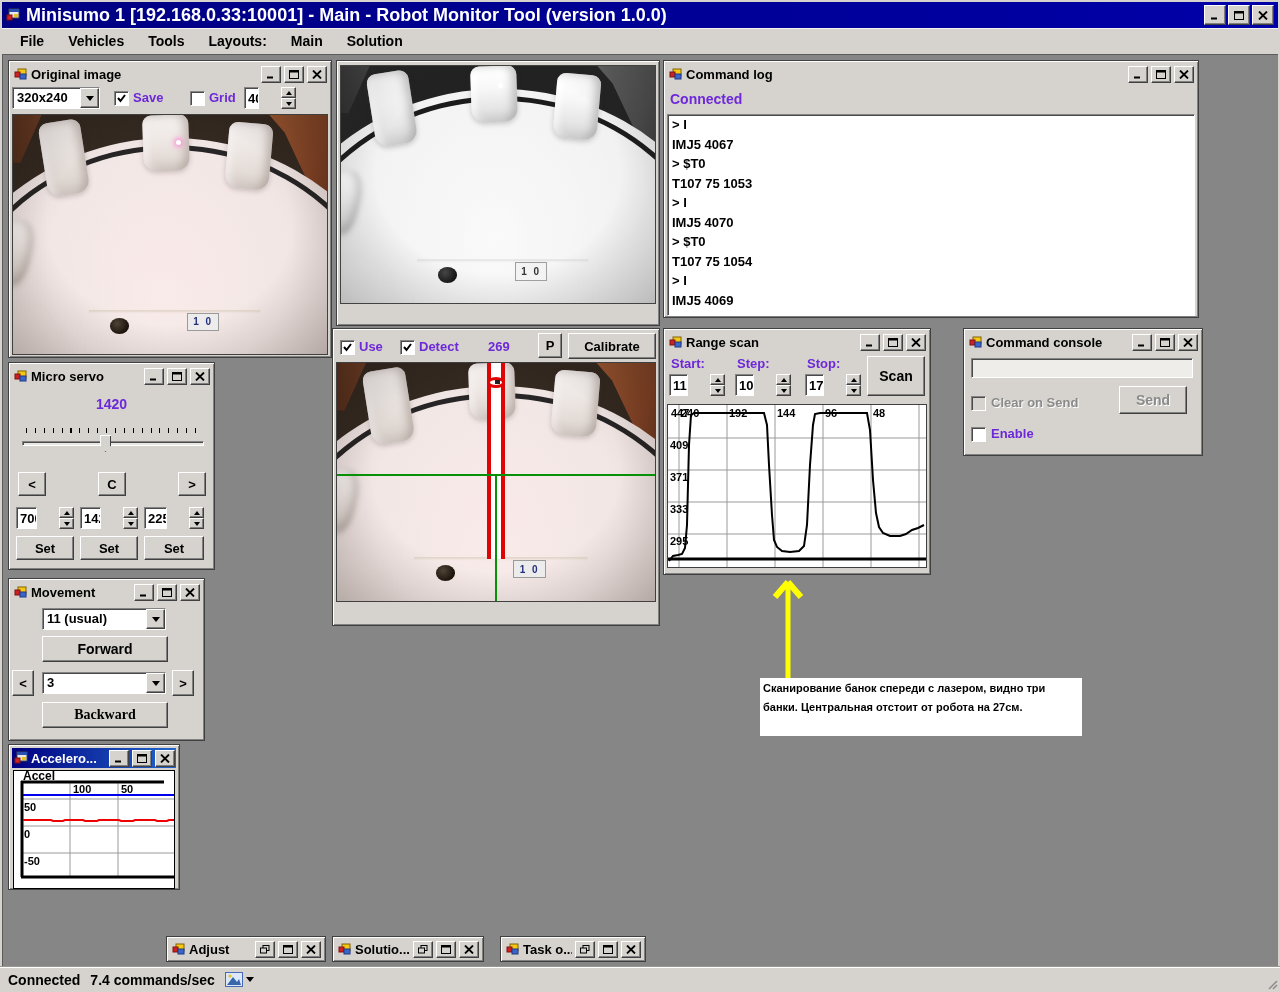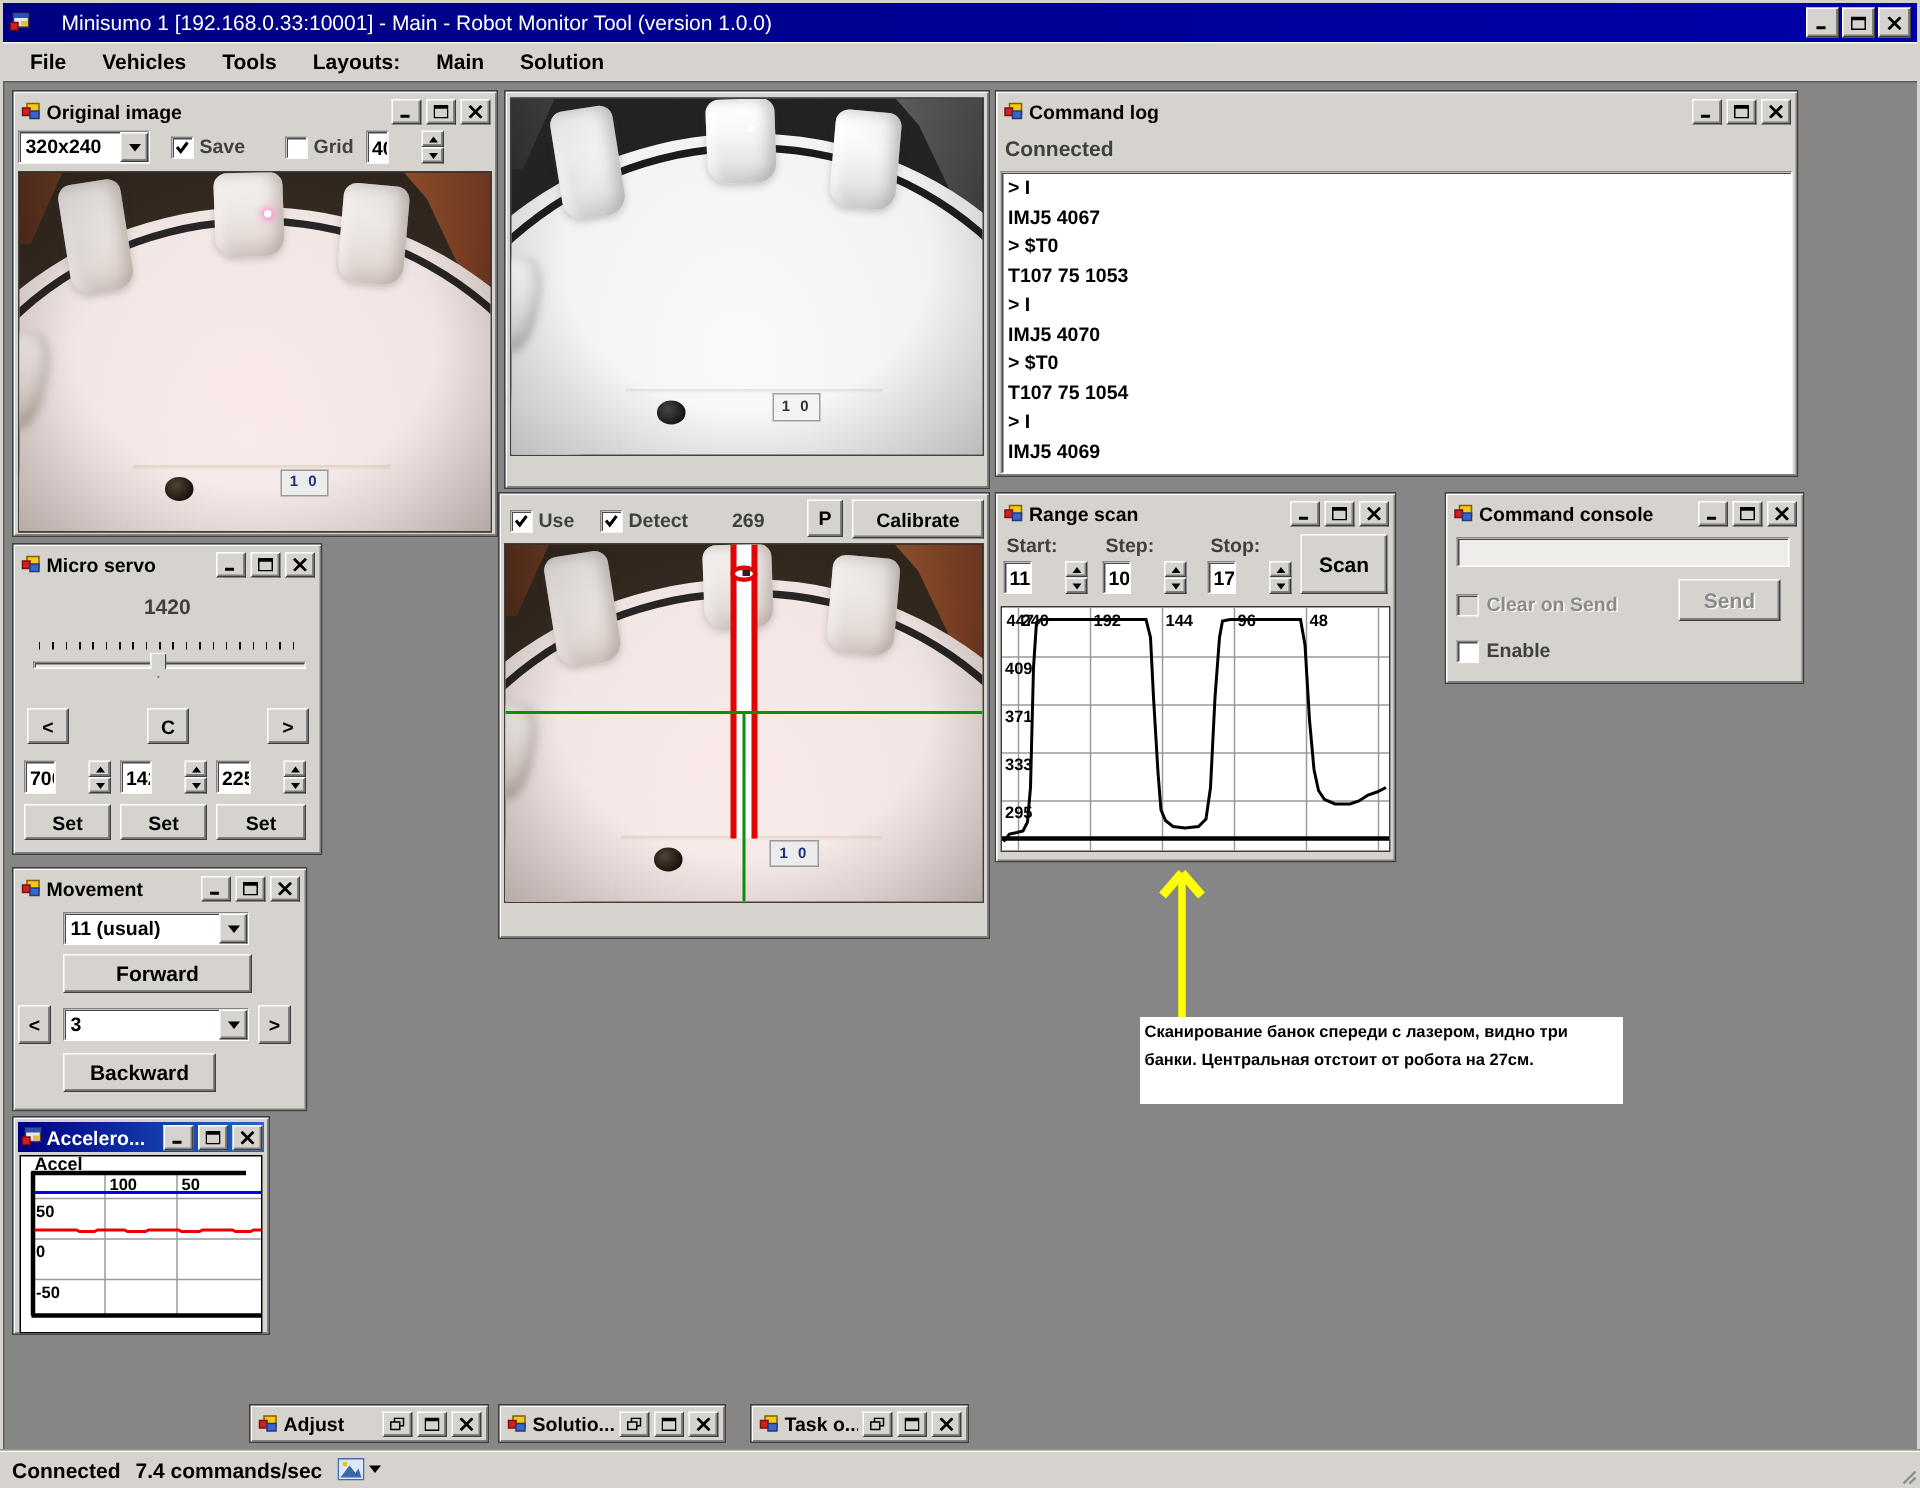--- a/index.html
+++ b/index.html
@@ -7,21 +7,21 @@
     --navy1:#000082; --navy2:#1050b8;
   }
   html,body{margin:0;padding:0;background:#000;}
   body{font-family:"Liberation Sans",sans-serif;}
   .app{position:relative;width:1280px;height:992px;background:var(--face);overflow:hidden;}
 
   
   .titlebar{position:absolute;left:2px;top:2px;width:1276px;height:26px;
     background:linear-gradient(90deg,var(--navy1),#0000a8);display:flex;align-items:center;
     padding:0 4px;box-sizing:border-box;}
-  .titlebar .ttext{color:#fff;font-weight:normal;font-size:14px;margin-left:21px;flex:1;white-space:nowrap;overflow:hidden;}
+  .titlebar .ttext{color:#fff;font-weight:bold;font-size:18px;margin-left:6px;flex:1;white-space:nowrap;overflow:hidden;}
   .menubar{position:absolute;left:2px;top:28px;width:1276px;height:26px;background:var(--face);
     display:flex;align-items:center;padding-left:6px;box-sizing:border-box;
     box-shadow:inset 0 1px 0 #f4f2ee;}
   .menuitem{padding:0 12px;font-size:14px;font-weight:bold;color:#000;line-height:26px;}
   .mdi{position:absolute;left:2px;top:54px;width:1276px;height:912px;background:#868686;
     overflow:hidden;box-shadow:inset 1px 1px 0 #5c5c5c;}
   .statusbar{position:absolute;left:0;top:966px;width:1280px;height:26px;background:var(--face);
     border-top:1px solid #9a9792;box-shadow:inset 0 1px 0 #fff;display:flex;align-items:center;
     padding-left:8px;box-sizing:border-box;gap:10px;font-weight:bold;font-size:14px;}
 
@@ -39,21 +39,21 @@
   .wtitle.active .wtext{color:#fff;}
   .wbody{position:relative;width:100%;height:calc(100% - 20px);}
   .tbtn{width:18px;height:15px;background:var(--face);border:1px solid;
     border-color:var(--hl) var(--dk) var(--dk) var(--hl);box-shadow:inset -1px -1px 0 var(--sh);
     display:grid;place-items:center;flex:0 0 auto;}
   .tbtn svg{width:10px;height:9px;display:block;}
   .wbtn{width:20px;height:18px;}
   .ficon{width:14px;height:14px;flex:0 0 auto;}
 
   .abs{position:absolute;}
-  .lbl{font-weight:bold;font-size:13px;color:#404040;white-space:nowrap;}
+  .lbl{font-weight:bold;font-size:13px;color:#6d28d9;white-space:nowrap;}
   .btn{display:flex;align-items:center;justify-content:center;font-weight:bold;font-size:13px;color:#000;
     background:var(--face);border:1px solid;border-color:var(--hl) var(--dk) var(--dk) var(--hl);
     box-shadow:inset -1px -1px 0 var(--sh);box-sizing:border-box;}
   .btn.disabled,.lbl.disabled{color:#8a8a8a;text-shadow:1px 1px 0 #fff;}
   .cb{width:13px;height:13px;background:#fff;border:1px solid;border-color:#848484 #fff #fff #848484;
     box-shadow:inset 1px 1px 0 #4a4a4a;display:grid;place-items:center;box-sizing:content-box;}
   .cb svg{width:9px;height:9px;}
   .cb.disabled{background:var(--face);}
   .val{background:#fff;font-weight:bold;font-size:13px;color:#000;padding:2px 3px;box-sizing:border-box;
     border:1px solid;border-color:#848484 #fff #fff #848484;box-shadow:inset 1px 1px 0 #4a4a4a;
@@ -597,21 +597,21 @@
         </div>
         <div class="btn abs" style="left:30px;top:34px;width:126px;height:26px;font-size:14px;">Forward</div>
         <div class="btn abs" style="left:0;top:68px;width:22px;height:26px;">&lt;</div>
         <div class="dropdown abs" style="left:30px;top:70px;width:124px;height:22px;">
           <span class="ddval">3</span>
           <span class="ddbtn out">
               <span class="dd-down"></span>
             </span>
         </div>
         <div class="btn abs" style="left:160px;top:68px;width:22px;height:26px;">&gt;</div>
-        <div class="btn abs" style="left:30px;top:100px;width:102px;height:26px;font-size:14px;">Backward</div>
+        <div class="btn abs" style="left:30px;top:100px;width:126px;height:26px;font-size:14px;font-family:Liberation Serif, serif;">Backward</div>
       </div>
     </div>
 
     <div class="window" style="left:6px;top:690px;width:172px;height:146px;">
       <div class="wtitle active">
         <svg class="ficon" viewBox="0 0 14 14">
             <rect x="3" y="1" width="10" height="9" fill="#e8e8e8" stroke="#404040"></rect>
             <rect x="3" y="1" width="10" height="3" fill="#2a50b0"></rect>
             <rect x="1" y="7" width="5" height="5" fill="#cc2222" stroke="#801010"></rect>
             <rect x="8" y="6" width="4" height="3" fill="#e8c020"></rect>

